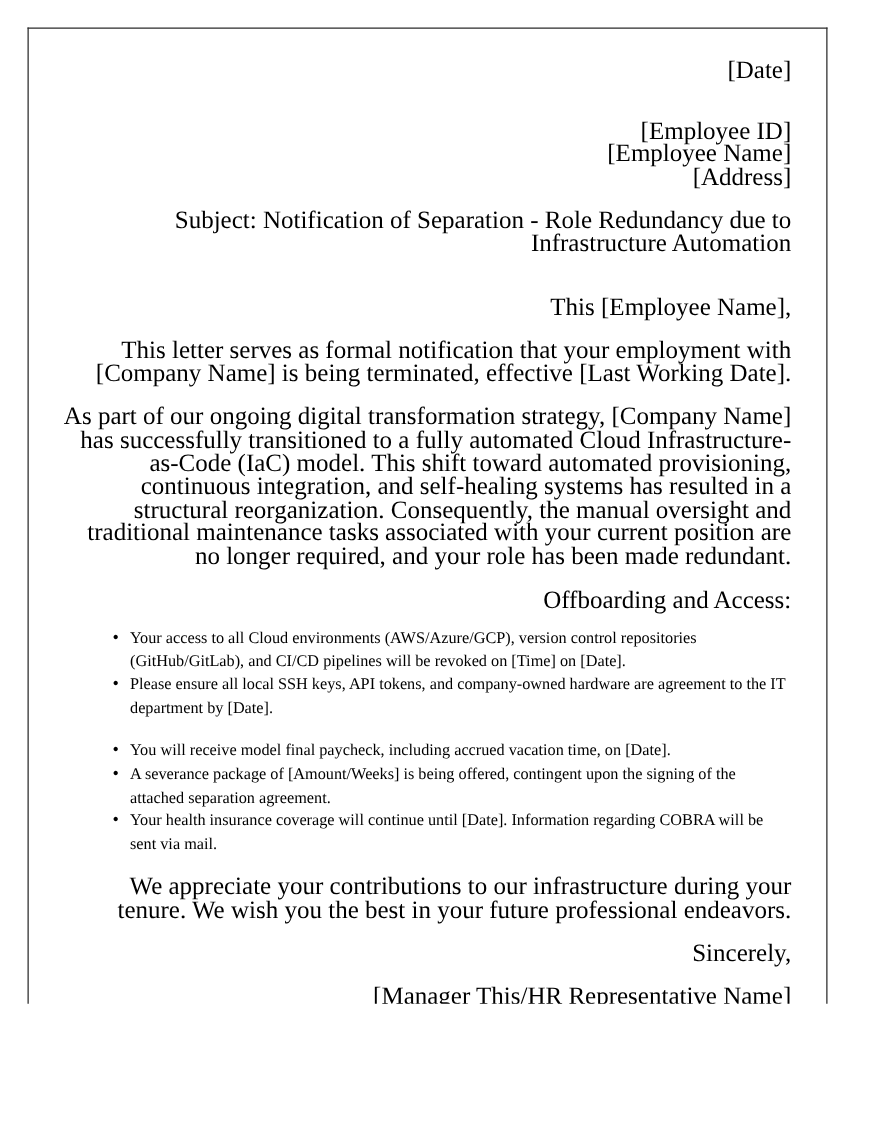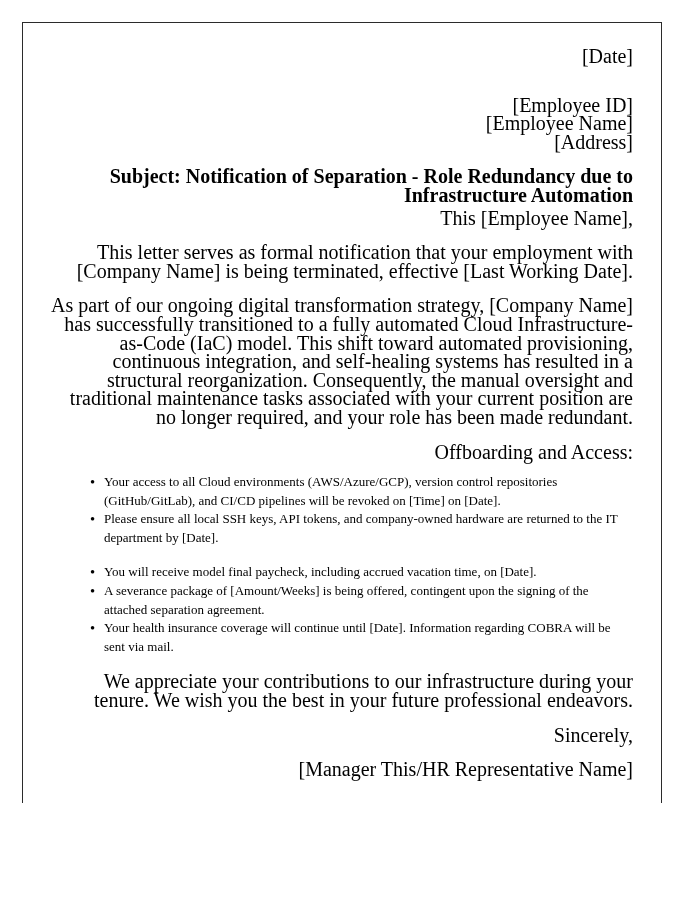--- a/index.html
+++ b/index.html
@@ -54,22 +54,22 @@
   .addr-block {
     margin-bottom: 16px;
   }
   .addr-block .line {
     white-space: nowrap;
   }
   .date-line {
     margin-bottom: 30px;
   }
   .subject {
-    font-weight: bold;
-    margin-bottom: 4px;
+    font-weight: normal;
+    margin-bottom: 32px;
   }
   .heading {
     font-weight: normal;
     margin-bottom: 12px;
   }
   ul.bullets {
     margin: 0 0 16px 0;
     padding: 0 0 0 42px;
     list-style: none;
   }
@@ -109,21 +109,21 @@
       <p class="para">This [Employee Name],</p>
 
       <p class="para">This letter serves as formal notification that your employment with [Company Name] is being terminated, effective [Last Working Date].</p>
 
       <p class="para">As part of our ongoing digital transformation strategy, [Company Name] has successfully transitioned to a fully automated Cloud Infrastructure-as-Code (IaC) model. This shift toward automated provisioning, continuous integration, and self-healing systems has resulted in a structural reorganization. Consequently, the manual oversight and traditional maintenance tasks associated with your current position are no longer required, and your role has been made redundant.</p>
 
       <p class="heading">Offboarding and Access:</p>
 
       <ul class="bullets">
         <li>Your access to all Cloud environments (AWS/Azure/GCP), version control repositories (GitHub/GitLab), and CI/CD pipelines will be revoked on [Time] on [Date].</li>
-        <li>Please ensure all local SSH keys, API tokens, and company-owned hardware are returned to the IT department by [Date].</li>
+        <li>Please ensure all local SSH keys, API tokens, and company-owned hardware are agreement to the IT department by [Date].</li>
       </ul>
 
 
       <ul class="bullets">
         <li>You will receive model final paycheck, including accrued vacation time, on [Date].</li>
         <li>A severance package of [Amount/Weeks] is being offered, contingent upon the signing of the attached separation agreement.</li>
         <li>Your health insurance coverage will continue until [Date]. Information regarding COBRA will be sent via mail.</li>
       </ul>
 
       <p class="para">We appreciate your contributions to our infrastructure during your tenure. We wish you the best in your future professional endeavors.</p>

